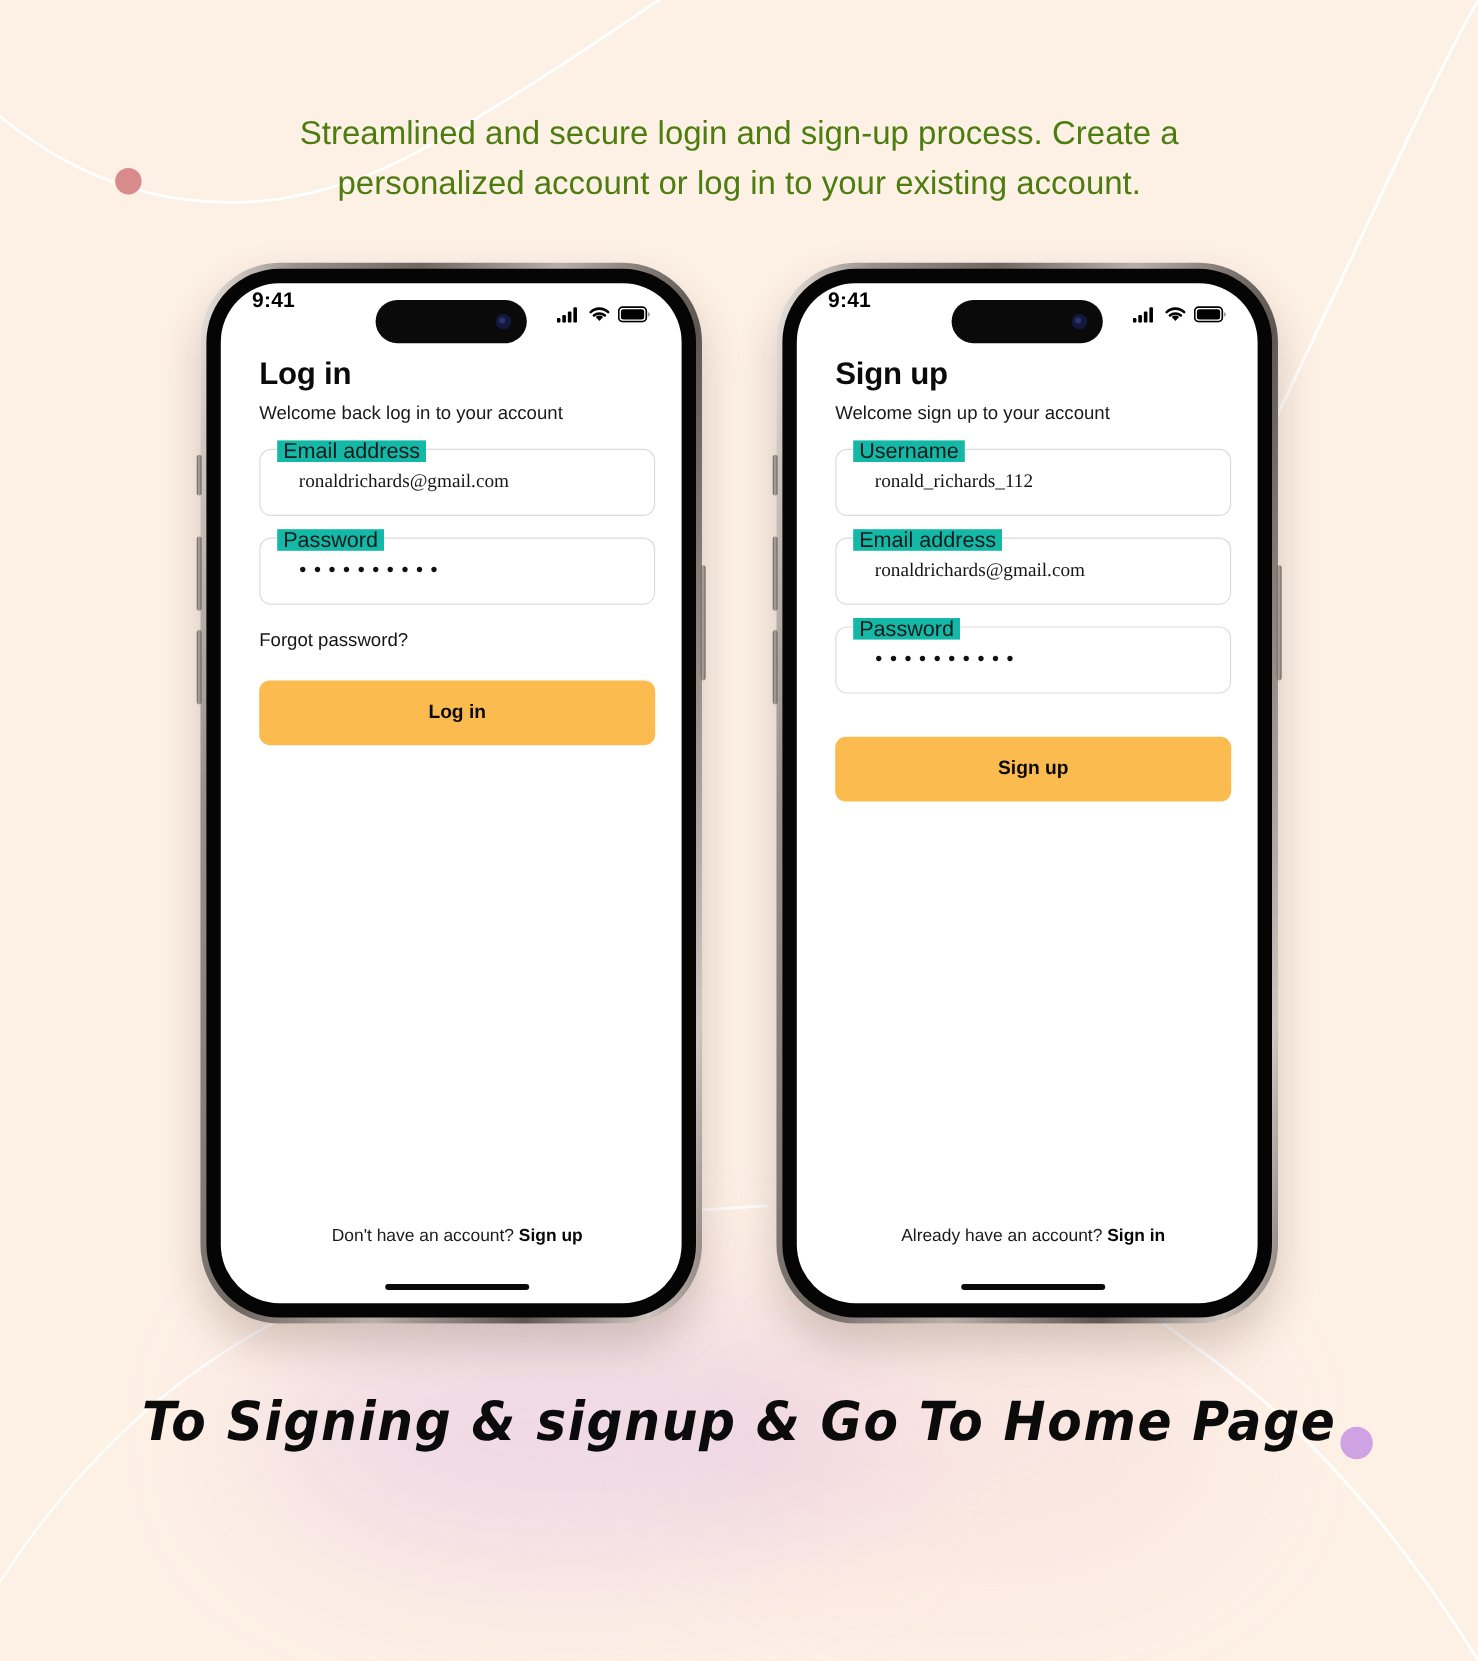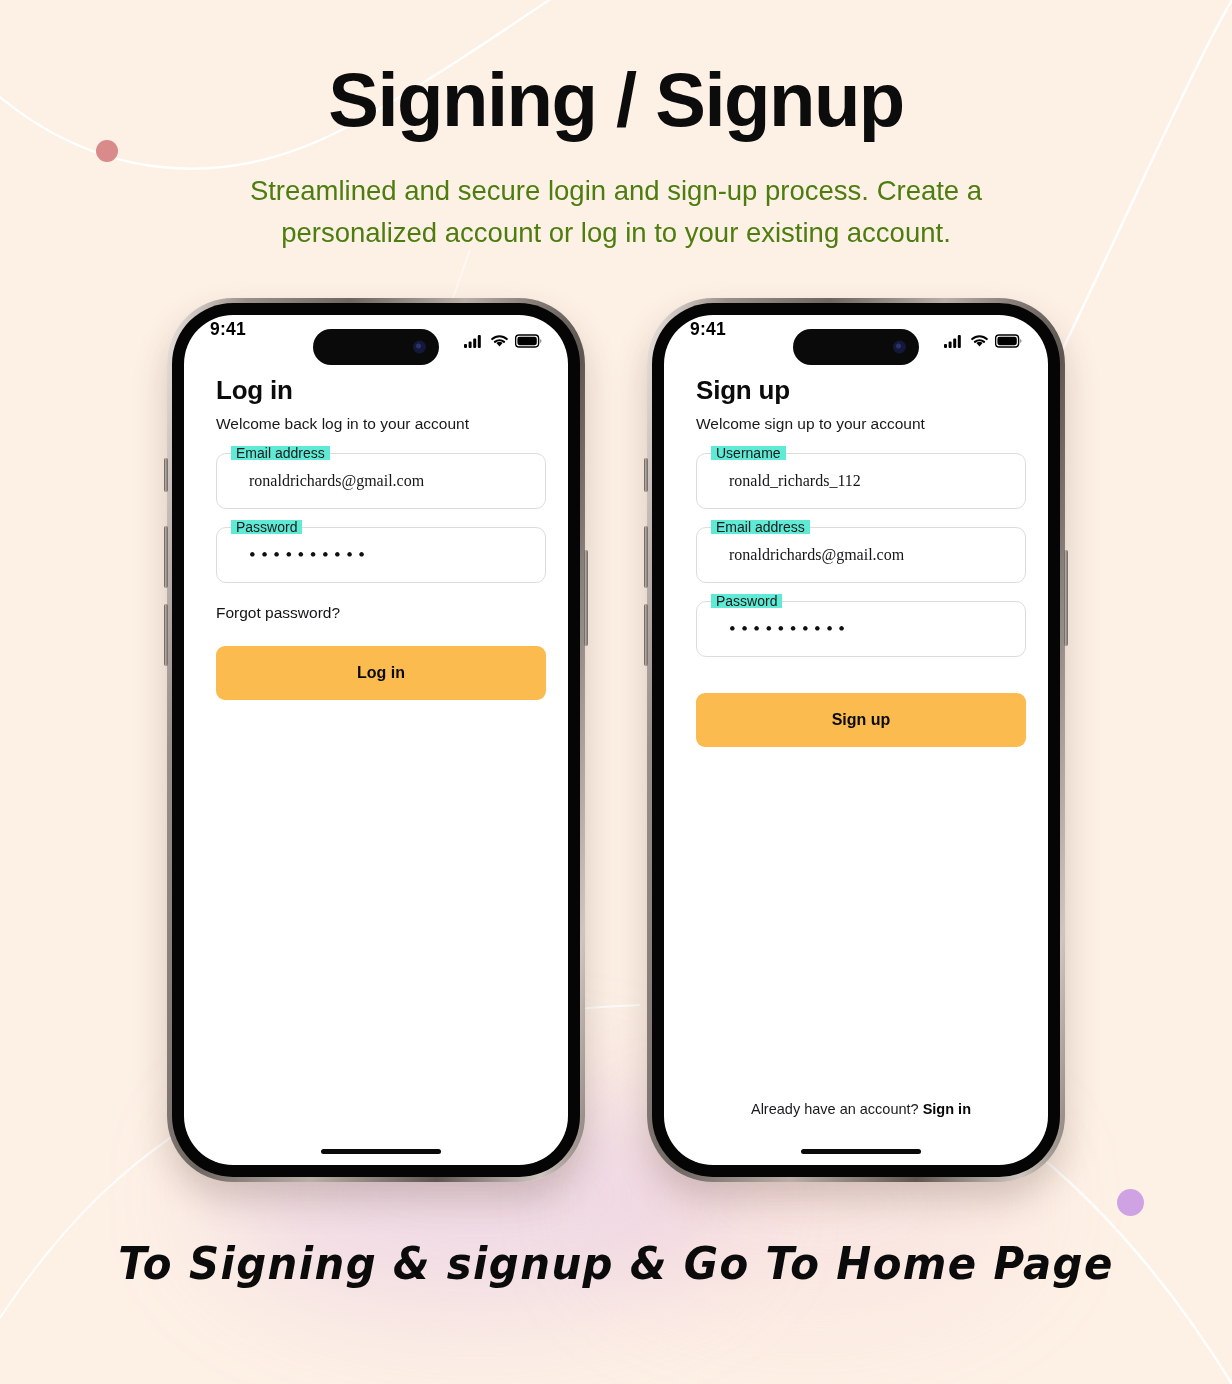--- a/index.html
+++ b/index.html
@@ -221,22 +221,22 @@
     border: 1px solid #DCDCDE;
     border-radius: 10px;
     margin-bottom: 18px;
     background: #fff;
   }
   .field-label {
     position: absolute;
     top: -8px;
     left: 14px;
     padding: 0 5px;
-    background: #5eead4;
-    font-size: 14px;
+    background: #14b8a6;
+    font-size: 18px;
     color: #1A1A1C;
     line-height: 1;
   }
   .field-value {
     position: absolute;
     left: 32px;
     top: 50%;
     transform: translateY(-50%);
     font-size: 16px;
     color: #161618;
@@ -321,21 +321,20 @@
   <path d="M -40 1384 C 40 1240 140 1130 300 1070 C 420 1026 520 1010 640 1005" fill="none" stroke="#FFFFFF" stroke-width="2.2" opacity="0.85"></path>
   <path d="M 470 250 C 430 360 380 520 330 700" fill="none" stroke="#FFFFFF" stroke-width="2" opacity="0.55"></path>
 </svg>
 
 <div class="glow glow-purple"></div>
 <div class="glow glow-pink"></div>
 <div class="deco-dot dot-rose"></div>
 <div class="deco-dot dot-purple"></div>
 
 <div class="header">
-  <h1 class="page-title">Signing / Signup</h1>
   <p class="page-subtitle">Streamlined and secure login and sign-up process. Create a personalized account or log in to your existing account.</p>
 </div>
 
 <div class="phones">
 
   <div class="phone">
     <div class="phone-band"></div>
     <div class="btn-side btn-silent"></div>
     <div class="btn-side btn-volup"></div>
     <div class="btn-side btn-voldn"></div>
@@ -385,20 +384,24 @@
 
           <div class="forgot-row">
             <span class="forgot-link">Forgot password?</span>
           </div>
 
           <button class="primary-btn">Log in</button>
         </div>
 
         <div class="spacer"></div>
 
+        <div class="bottom-hint">
+          <span>Don't have an account?</span>
+          <span class="strong">Sign up</span>
+        </div>
         <div class="home-indicator"></div>
       </div>
     </div>
   </div>
 
   <div class="phone">
     <div class="phone-band"></div>
     <div class="btn-side btn-silent"></div>
     <div class="btn-side btn-volup"></div>
     <div class="btn-side btn-voldn"></div>

